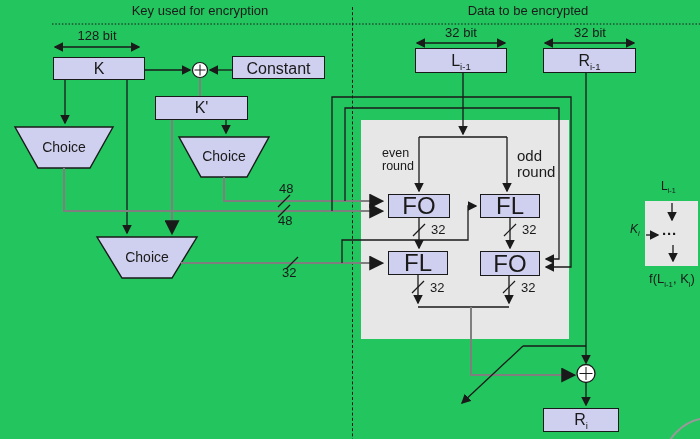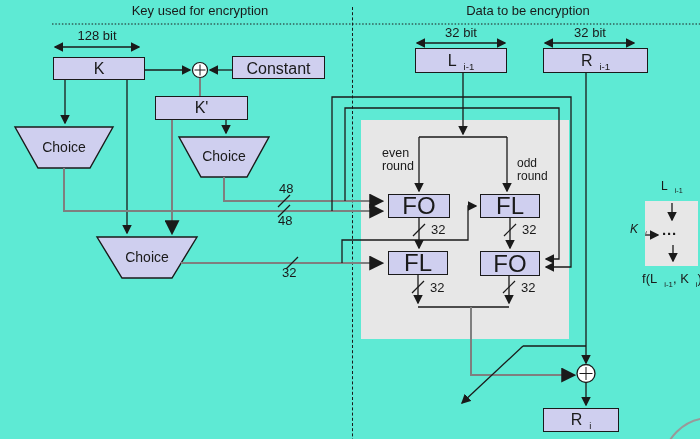--- a/index.html
+++ b/index.html
@@ -1,30 +1,30 @@
 <!DOCTYPE html>
 <html><head>
 <meta charset="utf-8">
 <style>
   html,body{margin:0;padding:0;background:#fff;}
   #stage{
-    position:relative;width:700px;height:439px;overflow:hidden;background:#5eead4;
+    position:relative;width:700px;height:439px;overflow:hidden;background:#22c55e;
     font-family:"Liberation Sans","DejaVu Sans",sans-serif;color:#1a1a1a;
   }
   .gray{position:absolute;background:#e7e7e7;z-index:0;}
   svg.wires{position:absolute;left:0;top:0;z-index:1;}
   .t{position:absolute;z-index:2;font-size:13px;white-space:nowrap;line-height:1.05;}
   .tc{text-align:center;}
   .box{
     position:absolute;z-index:2;background:#cfcfef;border:1.4px solid #1a1a1a;
     display:flex;align-items:center;justify-content:center;box-sizing:border-box;
     font-size:16px;
   }
   .big{font-size:24px;}
-  sub{font-size:0.60em;line-height:0;margin-left:7px;}
+  sub{font-size:0.60em;line-height:0;}
   .lblC{position:absolute;z-index:2;font-size:14px;text-align:center;}
   .mini{font-size:12px;}
 </style>
 </head>
 <body>
 
 <div id="stage">
 
   <div class="gray" style="left:361px;top:120px;width:208px;height:219px;"></div>
   <div class="gray" style="left:645px;top:201px;width:53px;height:65px;"></div>
@@ -100,21 +100,21 @@
     </g>
 
     <line marker-end="url(#ah)" x1="672" y1="203" x2="672" y2="220" stroke="#1a1a1a" stroke-width="1.3"></line>
     <line marker-end="url(#ah)" x1="646" y1="235" x2="658" y2="235" stroke="#1a1a1a" stroke-width="1.3"></line>
     <line marker-end="url(#ah)" x1="673" y1="245" x2="673" y2="261" stroke="#1a1a1a" stroke-width="1.3"></line>
 
     <circle cx="710" cy="465" r="47" fill="none" stroke="#999" stroke-width="2"></circle>
   </svg>
 
   <div class="t tc" style="left:100px;top:4px;width:200px;">Key used for encryption</div>
-  <div class="t tc" style="left:428px;top:4px;width:200px;">Data to be encryption</div>
+  <div class="t tc" style="left:428px;top:4px;width:200px;">Data to be encrypted</div>
 
   <div class="t tc" style="left:57px;top:29px;width:80px;">128 bit</div>
   <div class="t tc" style="left:421px;top:26px;width:80px;">32 bit</div>
   <div class="t tc" style="left:550px;top:26px;width:80px;">32 bit</div>
 
   <div class="box" style="left:53px;top:57px;width:92px;height:23px;">
     <span>K</span>
   </div>
   <div class="box" style="left:232px;top:56px;width:93px;height:23px;align-items:flex-end;">
     <span>Constant</span>
@@ -127,29 +127,29 @@
   <div class="lblC" style="left:179px;top:148px;width:90px;">Choice</div>
   <div class="lblC" style="left:97px;top:249px;width:100px;">Choice</div>
 
   <div class="t" style="left:279px;top:182px;">48</div>
   <div class="t" style="left:278px;top:214px;">48</div>
   <div class="t" style="left:282px;top:266px;">32</div>
 
   <div class="box" style="left:415px;top:48px;width:92px;height:25px;">
     <span><span>L</span><sub>i-1</sub></span>
   </div>
-  <div class="box" style="left:543px;top:48px;width:105px;height:25px;justify-content:center;">
+  <div class="box" style="left:543px;top:48px;width:93px;height:25px;justify-content:center;">
     <span><span>R</span><sub>i-1</sub></span>
   </div>
 
   <div class="t" style="left:382px;top:147px;font-size:12.5px;">
     <div>even</div>
     <div>round</div>
   </div>
-  <div class="t" style="left:517px;top:148px;font-size:12px;margin-top:9px;">
+  <div class="t" style="left:517px;top:148px;font-size:15px;">
     <div>odd</div>
     <div>round</div>
   </div>
 
   <div class="box big" style="left:388px;top:194px;width:62px;height:24px;">
     <span>FO</span>
   </div>
   <div class="box big" style="left:480px;top:194px;width:60px;height:24px;">
     <span>FL</span>
   </div>

